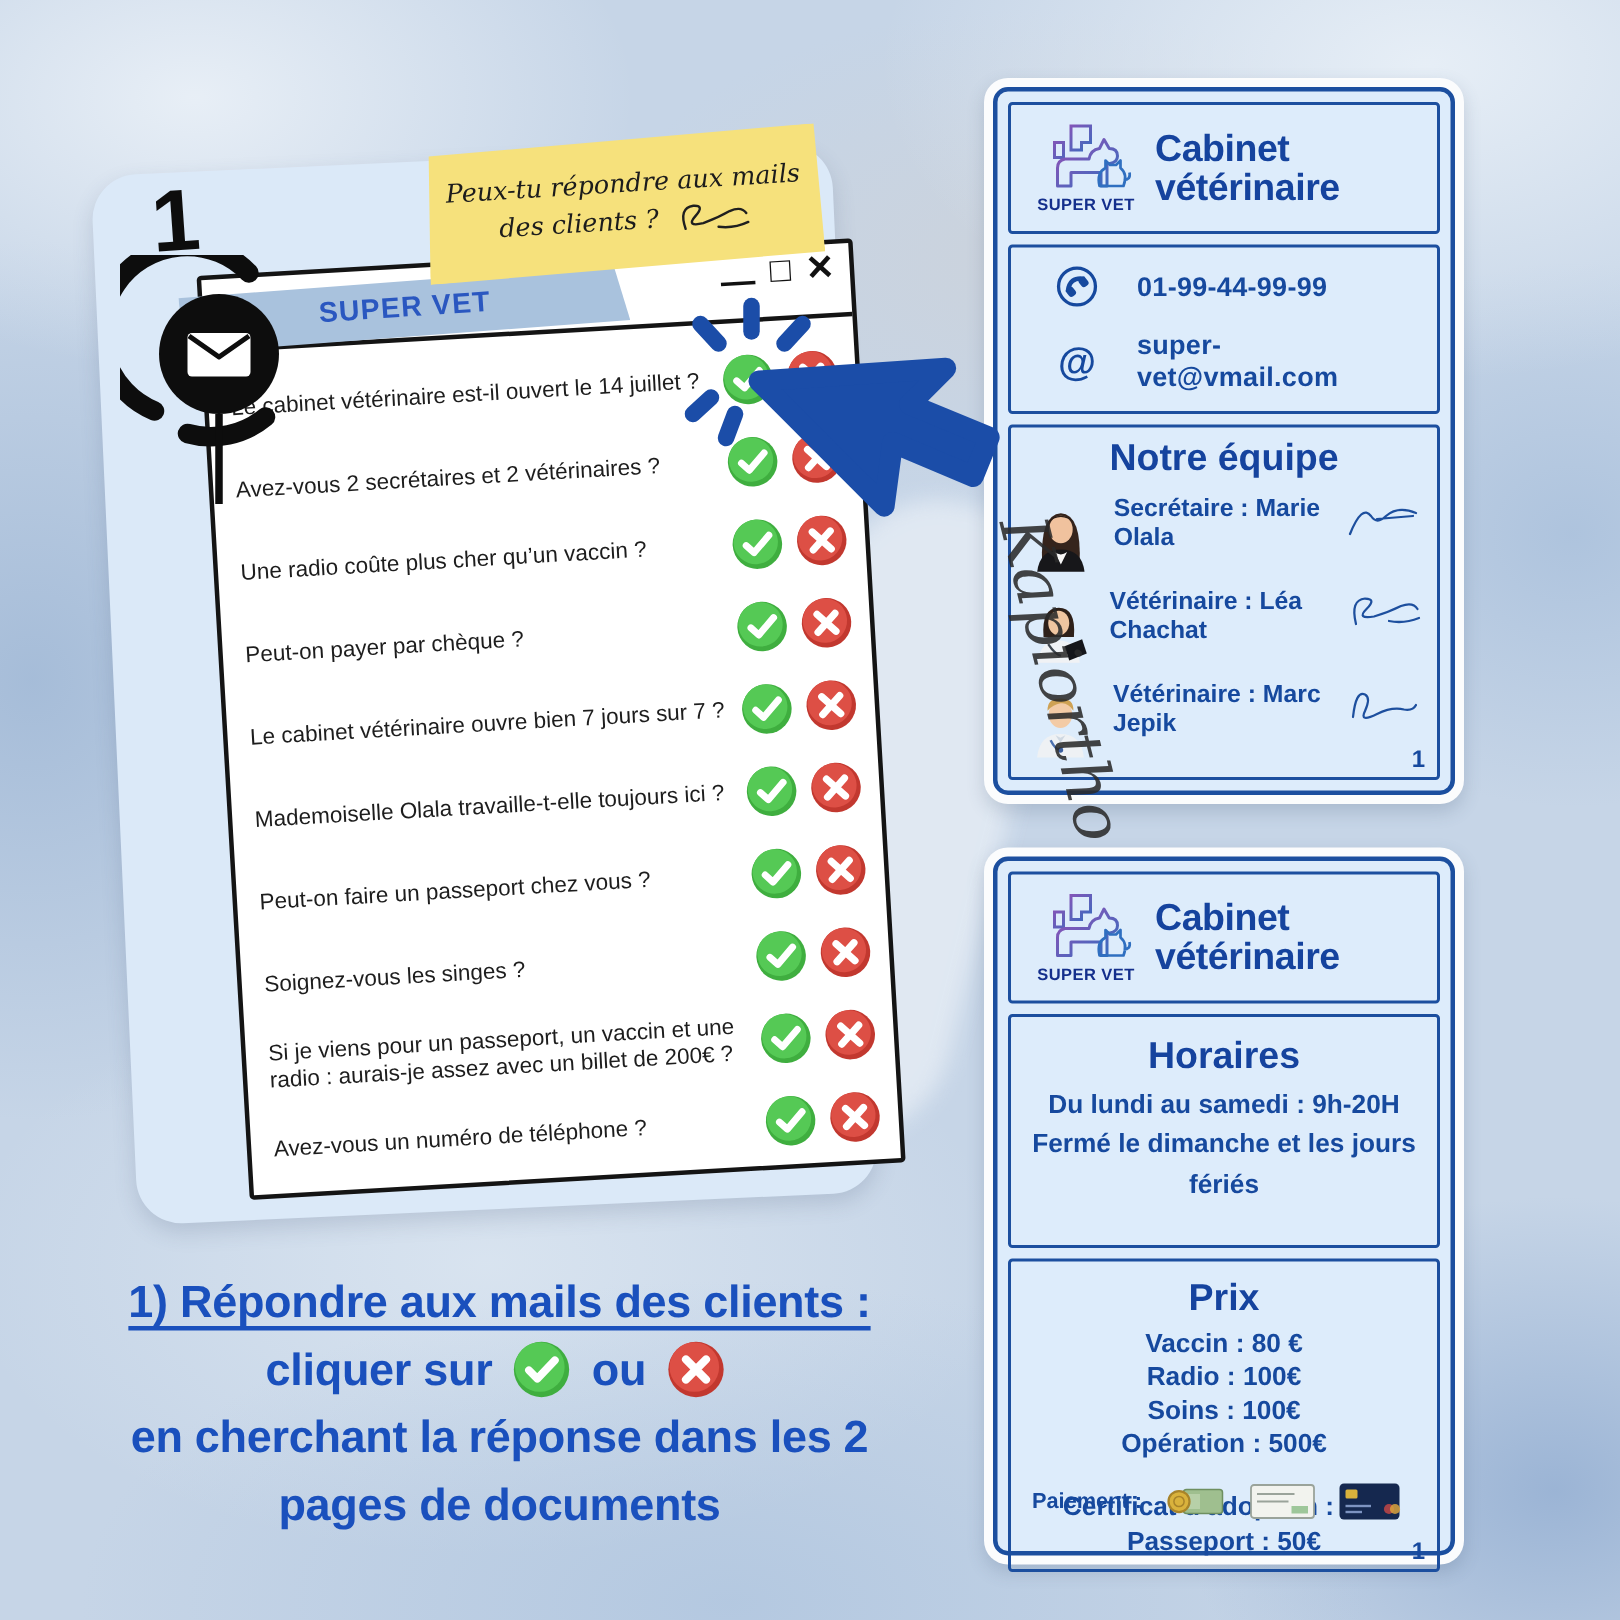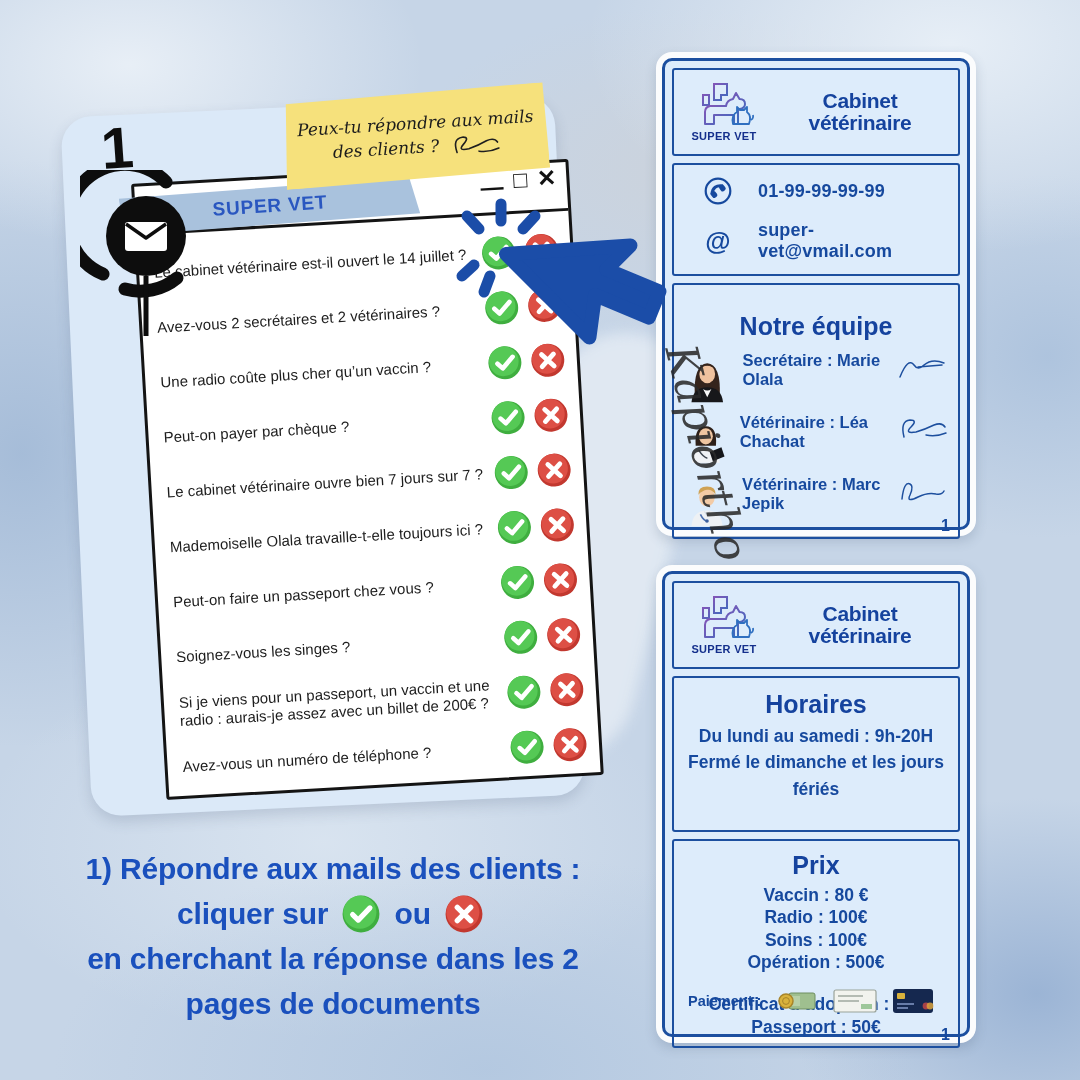--- a/index.html
+++ b/index.html
@@ -71,47 +71,47 @@
   .doc{position:absolute;width:320px;background:#fbfcfd;border-radius:16px;padding:6px;
     box-sizing:border-box;box-shadow:0 5px 12px rgba(60,80,110,.2);}
   .doc-a{left:656px;top:52px;height:484px;}
   .doc-b{left:656px;top:565px;height:478px;}
   .doc-frame{border:3px solid #1c4f9f;border-radius:10px;background:#ddecfb;height:100%;
     box-sizing:border-box;padding:7px;display:flex;flex-direction:column;gap:7px;}
   .sect{border:2.5px solid #1c4f9f;border-radius:3px;box-sizing:border-box;}
   .doc-header{height:88px;flex:none;display:flex;align-items:center;padding:6px 8px;gap:4px;}
   .logo-wrap{width:84px;flex:none;text-align:center;}
   .logo-text{font-size:11px;font-weight:900;color:#142f8c;letter-spacing:.3px;margin-top:-2px;}
-  .doc-title{flex:1;text-align:center;font-size:21px;font-weight:800;color:#15439e;line-height:1.04;
+  .doc-title{flex:1;text-align:left;font-size:25px;font-weight:800;color:#15439e;line-height:1.04;
     letter-spacing:-.3px;}
   .contact-sect{flex:none;padding:12px 10px 12px 30px;display:flex;flex-direction:column;gap:15px;}
   .contact-row{display:flex;align-items:center;gap:26px;}
   .contact-text{font-size:18px;font-weight:800;color:#16499e;letter-spacing:.2px;}
   .at-glyph{font-size:26px;font-weight:700;color:#16499e;width:28px;text-align:center;}
-  .team-sect{flex:1;position:relative;padding:25px 10px 6px;display:flex;flex-direction:column;}
+  .team-sect{flex:1;position:relative;padding:4px 10px 6px;display:flex;flex-direction:column;}
   .sect-heading{text-align:center;font-size:25px;font-weight:800;color:#15439e;margin:2px 0 4px;}
   .team-row{display:flex;align-items:flex-start;margin-top:6px;}
   .team-label{font-size:16.5px;font-weight:800;color:#16499e;margin-left:12px;}
   .team-sig{margin-left:auto;flex:none;}
   .doc-footnote{margin-top:auto;text-align:center;font-size:13px;font-weight:800;color:#16499e;
     padding-bottom:18px;}
   .page-num{position:absolute;right:8px;bottom:2px;font-size:16px;font-weight:900;color:#16499e;}
   .hours-sect{flex:none;padding:10px 12px 28px;text-align:center;}
   .hours-line{font-size:17.5px;font-weight:800;color:#16499e;line-height:1.5;}
   .prices-sect{flex:1;position:relative;padding:8px 12px;text-align:center;}
   .price-line{font-size:17.5px;font-weight:800;color:#16499e;line-height:1.28;}
   .prices-gap{height:20px;}
   .payment-row{position:absolute;left:14px;right:16px;bottom:32px;display:flex;align-items:center;}
   .payment-label{font-size:14.5px;font-weight:800;color:#16499e;}
   .pay-icons{flex:1;display:flex;justify-content:space-around;align-items:center;margin-left:8px;}
 
   
   .instructions{position:absolute;left:18px;top:846px;width:630px;text-align:center;z-index:3;
     color:#1a50bd;font-weight:800;font-size:30px;line-height:1.5;letter-spacing:-.2px;}
-  .instr-line1{text-decoration-thickness:3px;text-underline-offset:6px;}
+  .instr-line1{text-decoration:underline;text-decoration-thickness:3px;text-underline-offset:6px;}
   .inline-ico{display:inline-block;vertical-align:-9px;margin:0 6px;}
 </style>
 </head>
 <body>
 
 <svg width="0" height="0" style="position:absolute">
   <defs>
     <g id="check-circle">
       <circle cx="17" cy="17" r="16.5" fill="#3fae3f"></circle>
       <circle cx="16" cy="15.5" r="14.8" fill="#55c955"></circle>
@@ -368,21 +368,21 @@
     <div class="sect contact-sect">
       <div class="contact-row">
         <svg width="28" height="28" viewBox="0 0 28 28">
           <circle cx="14" cy="14" r="12.3" fill="none" stroke="#16499e" stroke-width="2.2"></circle>
           <g transform="rotate(-38 14 14)" fill="#16499e">
             <rect x="6" y="11" width="5.4" height="6.6" rx="2"></rect>
             <rect x="16.6" y="11" width="5.4" height="6.6" rx="2"></rect>
             <path d="M7 13 Q14 5.5 21 13" stroke="#16499e" stroke-width="3" fill="none"></path>
           </g>
         </svg>
-        <span class="contact-text">01-99-99-99-99</span>
+        <span class="contact-text">01-99-44-99-99</span>
       </div>
       <div class="contact-row">
         <span class="at-glyph">@</span>
         <span class="contact-text">super-vet@vmail.com</span>
       </div>
     </div>
     <div class="sect team-sect">
       <div class="sect-heading">Notre équipe</div>
 
       <div class="team-row">

